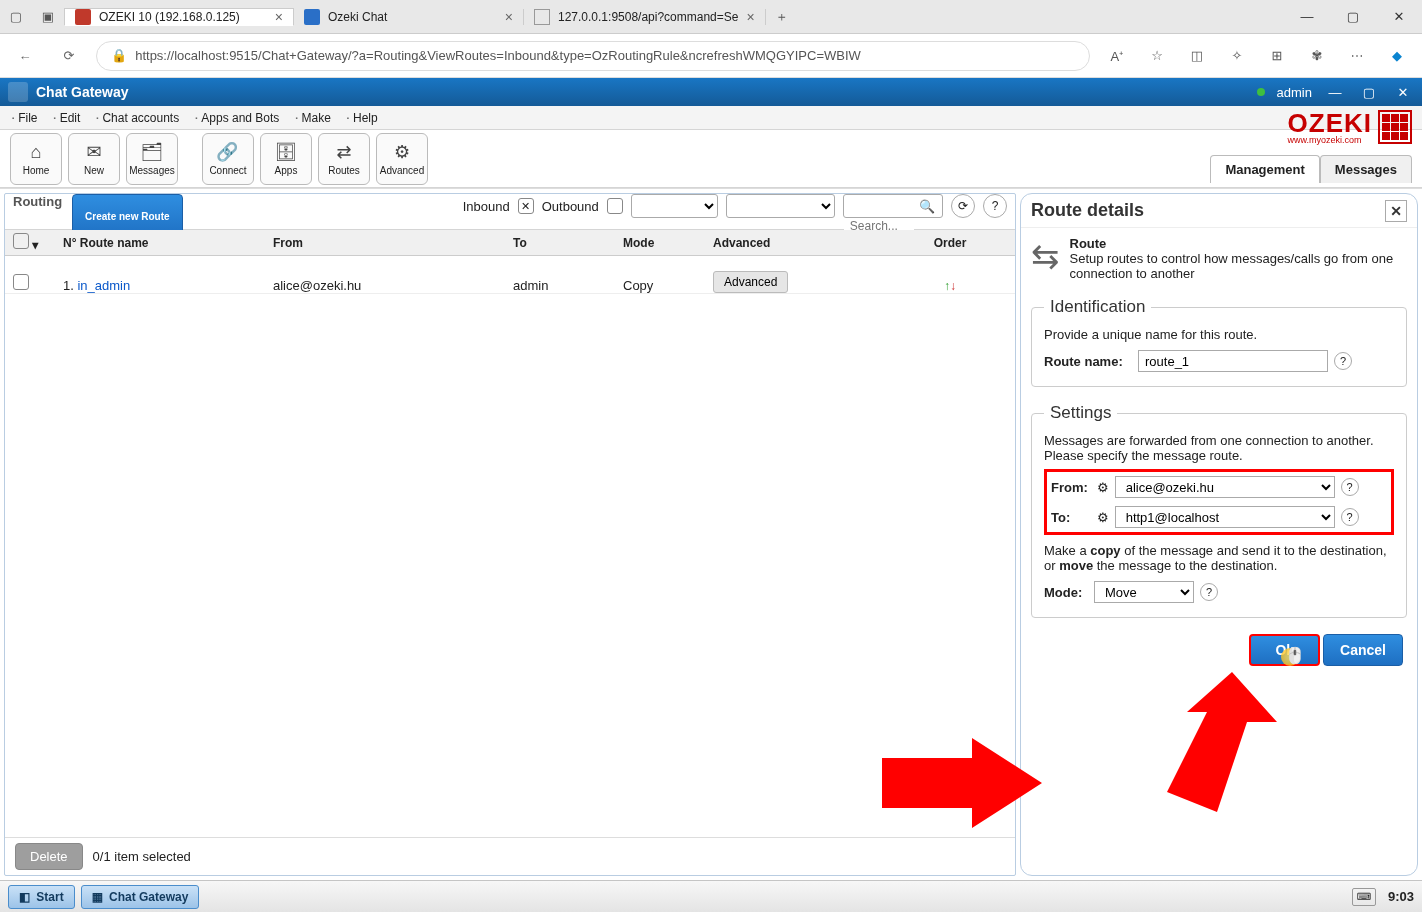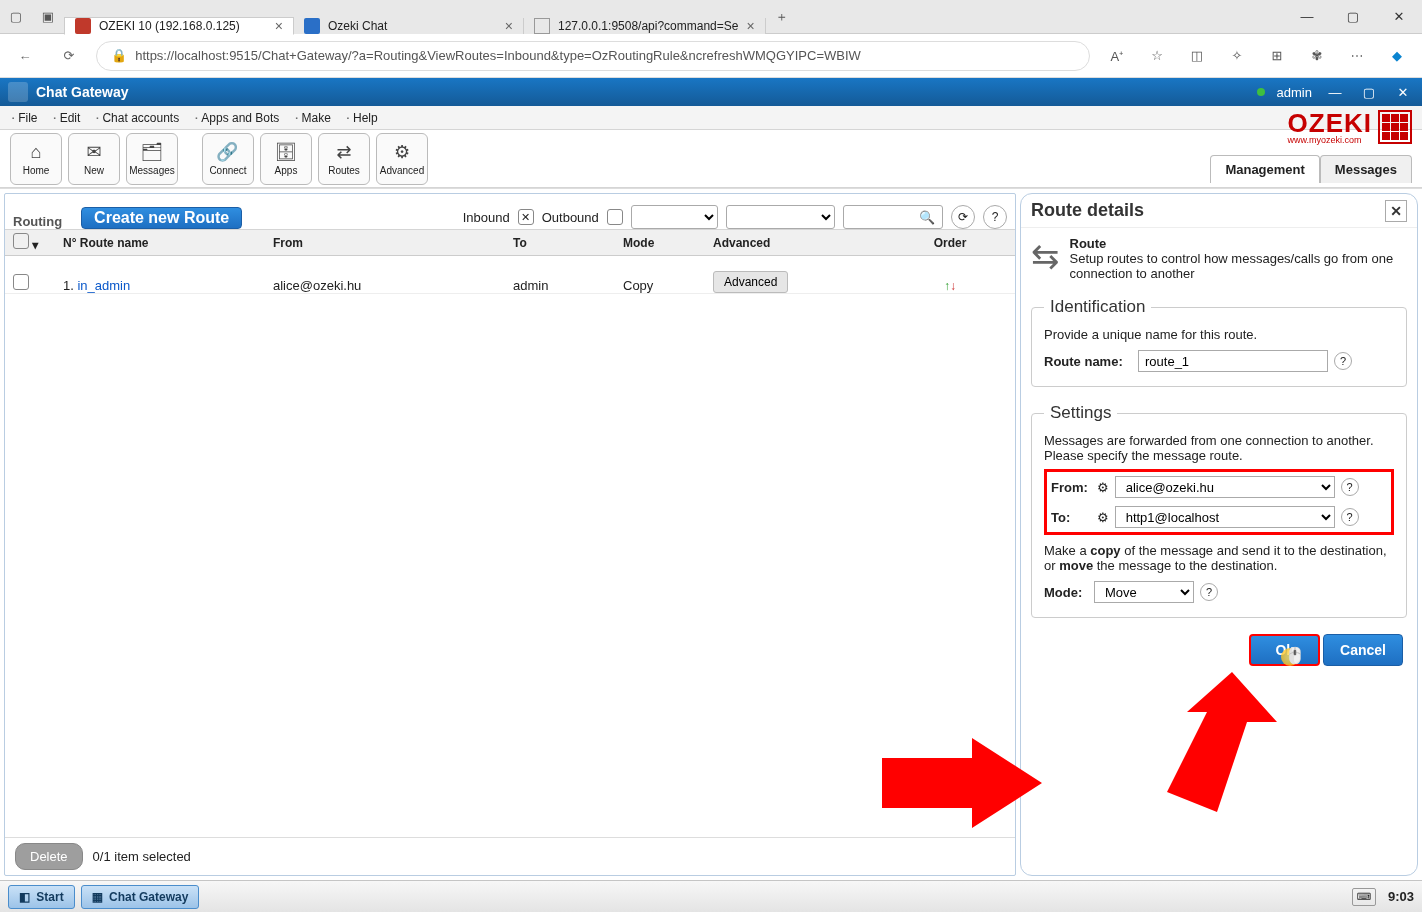--- a/index.html
+++ b/index.html
@@ -1,19 +1,19 @@
 <!DOCTYPE html>
 <html><head>
 <meta charset="utf-8">
 <style>
 * { box-sizing: border-box; margin: 0; padding: 0; }
 body { font-family: "Segoe UI", Arial, sans-serif; font-size: 13px; color: #222; background: #fff; width: 1422px; height: 912px; overflow: hidden; position: relative; }
 .browser-top { height: 34px; background: #e8e8e8; display: flex; align-items: center; border-bottom: 1px solid #ccc; }
 .tab-ctl { width: 32px; height: 34px; display: flex; align-items: center; justify-content: center; color: #555; }
-.tabs { display: flex; height: 34px; align-items: flex-end; }
+.tabs { display: flex; height: 34px; align-items: center; }
 .tab { display: flex; align-items: center; padding: 0 10px; gap: 8px; border-right: 1px solid #ccc; min-width: 230px; background: #e8e8e8; position: relative; }
 .tab.active { background: #fff; border-top: 1px solid #ccc; border-left: 1px solid #ccc; border-bottom: 1px solid #fff; margin-bottom: -1px; }
 .tab .favicon { width: 16px; height: 16px; display: inline-block; }
 .fav-red  { background: #c0392b; border-radius: 2px; }
 .fav-blue { background: #2a6fc7; border-radius: 2px; }
 .fav-file { border: 1px solid #999; }
 .tab-title { flex: 1; font-size: 12px; white-space: nowrap; overflow: hidden; text-overflow: ellipsis; }
 .tab-close { font-size: 14px; color: #666; }
 .win-controls { margin-left: auto; display: flex; }
 .win-btn { width: 46px; height: 34px; display: flex; align-items: center; justify-content: center; color: #333; }
@@ -36,23 +36,23 @@
 .ozeki-logo .grid span { background:#c60000; }
 .ozeki-logo .sub { font-size: 9px; color: #c60000; letter-spacing: 0; display: block; font-weight: normal; margin-top: -4px; }
 .toolbar { height: 58px; display: flex; align-items: center; padding: 4px 10px; gap: 6px; border-bottom: 1px solid #d5d5d5; }
 .tbtn { width: 52px; height: 52px; border: 1px solid #bbb; border-radius: 6px; display: flex; flex-direction: column; align-items: center; justify-content: center; font-size: 10px; gap: 2px; background: #fafafa; }
 .tbtn .ticon { font-size: 18px; color: #444; }
 .view-tabs { margin-left: auto; display: flex; align-items: flex-end; gap: 0; height: 100%; }
 .vtab { padding: 6px 14px; border: 1px solid #bbb; border-bottom: none; background: #f0f0f0; font-size: 13px; font-weight: 600; border-radius: 4px 4px 0 0; }
 .vtab.active { background: #fff; }
 .content { display: flex; height: calc(100% - 34px - 44px - 28px - 24px - 58px - 32px); border-top: 1px solid #ddd; }
 .left-pane { flex: 1; display: flex; flex-direction: column; border: 1px solid #b9cde2; margin: 4px; border-radius: 2px; }
-.lp-top { height: 36px; display: flex; align-items: flex-end; padding: 0 8px; gap: 19px; border-bottom: 1px solid #d5d5d5; }
+.lp-top { height: 36px; display: flex; align-items: flex-start; padding: 0 8px; gap: 10px; border-bottom: 1px solid #d5d5d5; }
 .routing-lbl { font-weight: bold; color: #555; }
-.btn-primary { background: linear-gradient(#2f8ee0,#1e6fc2); color: #fff; border: 1px solid #1b5ea6; border-radius: 4px; padding: 1px 12px; font-weight: 600; font-size: 16px; }
+.btn-primary { background: linear-gradient(#2f8ee0,#1e6fc2); color: #fff; border: 1px solid #1b5ea6; border-radius: 4px; padding: 16px 12px; font-weight: 600; font-size: 10px; }
 .filters { margin-left: auto; display: flex; align-items: center; gap: 8px; }
 .chk { width: 16px; height: 16px; border: 1px solid #888; border-radius: 3px; display: inline-flex; align-items: center; justify-content: center; font-size: 11px; }
 .sel { height: 24px; border: 1px solid #aaa; padding: 10px 6px; font-size: 12px; background: #fff; border-radius: 3px; }
 .search-wrap { display: flex; align-items: center; border: 1px solid #aaa; border-radius: 3px; height: 24px; }
 .search-wrap input { border: 0; outline: 0; padding: 0 6px; width: 70px; font-size: 12px; margin-top: 40px; }
 .circ { width: 24px; height: 24px; border: 1px solid #aaa; border-radius: 50%; display: inline-flex; align-items: center; justify-content: center; font-size: 12px; }
 .tbl-head { display: flex; height: 26px; background: #f0f0f0; border-bottom: 1px solid #ccc; font-weight: bold; font-size: 12px; align-items: center; }
 .th, .td { padding: 0 8px; }
 .c-chk { width: 50px; }
 .c-no  { width: 210px; }
@@ -61,21 +61,21 @@
 .c-mode{ width: 90px; }
 .c-adv { width: 210px; }
 .c-ord { width: 70px; text-align: center; }
 .tbl-row { display: flex; height: 38px; align-items: flex-end; border-bottom: 1px solid #eee; }
 .route-link { color: #0a58ca; }
 .adv-btn { background: #e6e6e6; border: 1px solid #bbb; border-radius: 3px; padding: 3px 10px; font-size: 12px; }
 .ord-arrows { font-size: 12px; }
 .ord-arrows .up { color: #2e9e2e; }
 .ord-arrows .dn { color: #c33; }
 .lp-bottom { margin-top: auto; height: 38px; display: flex; align-items: center; gap: 10px; padding: 0 10px; border-top: 1px solid #ddd; }
-.btn-del { background: #9e9e9e; color: #fff; border: 1px solid #888; border-radius: 10px; padding: 5px 14px; font-size: 13px; }
+.btn-del { background: #9e9e9e; color: #fff; border: 1px solid #888; border-radius: 4px; padding: 5px 14px; font-size: 13px; }
 .right-pane { width: 398px; margin: 4px 4px 4px 0; border: 1px solid #b9cde2; border-radius: 12px; display: flex; flex-direction: column; position: relative; background: #fff; }
 .rp-title { display: flex; align-items: center; height: 34px; padding: 0 10px; font-size: 18px; font-weight: bold; color: #333; border-bottom: 1px solid #eee; }
 .rp-close { margin-left: auto; width: 22px; height: 22px; border: 1px solid #aaa; display: flex; align-items: center; justify-content: center; font-size: 14px; }
 .rp-route-desc { display: flex; gap: 10px; padding: 8px 10px; align-items: flex-start; }
 .rp-route-desc .ico { font-size: 34px; color: #666; }
 .rp-route-desc .t { font-weight: bold; }
 .rp-tabs { display: flex; border-bottom: 1px solid #ccc; padding: 0 6px; }
 .rp-tab { padding: 6px 18px; border: 1px solid #ccc; border-bottom: none; margin-right: 4px; border-radius: 4px 4px 0 0; background: #f0f0f0; font-size: 13px; }
 .rp-tab.active { background: #fff; color: #0a58ca; font-weight: 600; }
 fieldset { border: 1px solid #ccc; border-radius: 4px; margin: 8px 10px; padding: 10px 12px 14px; }

